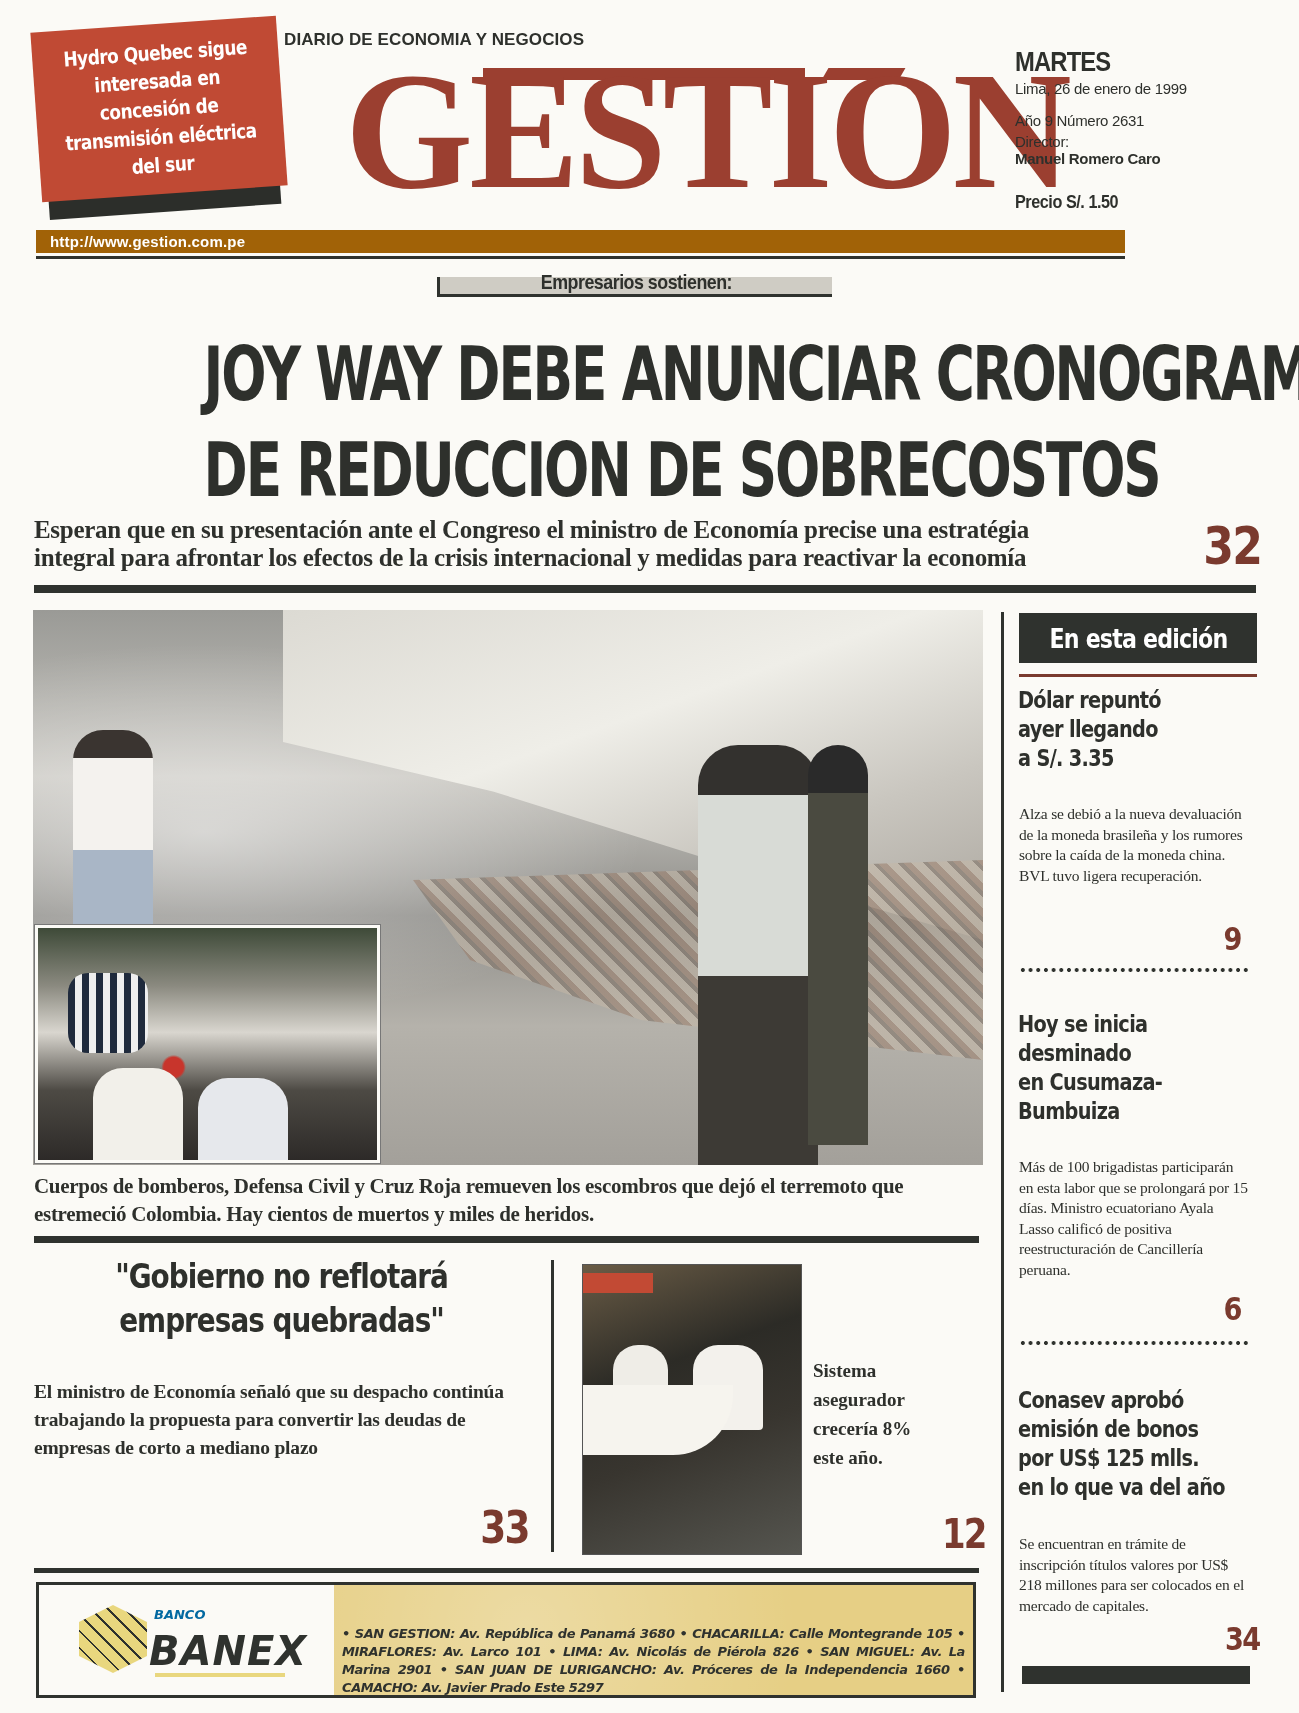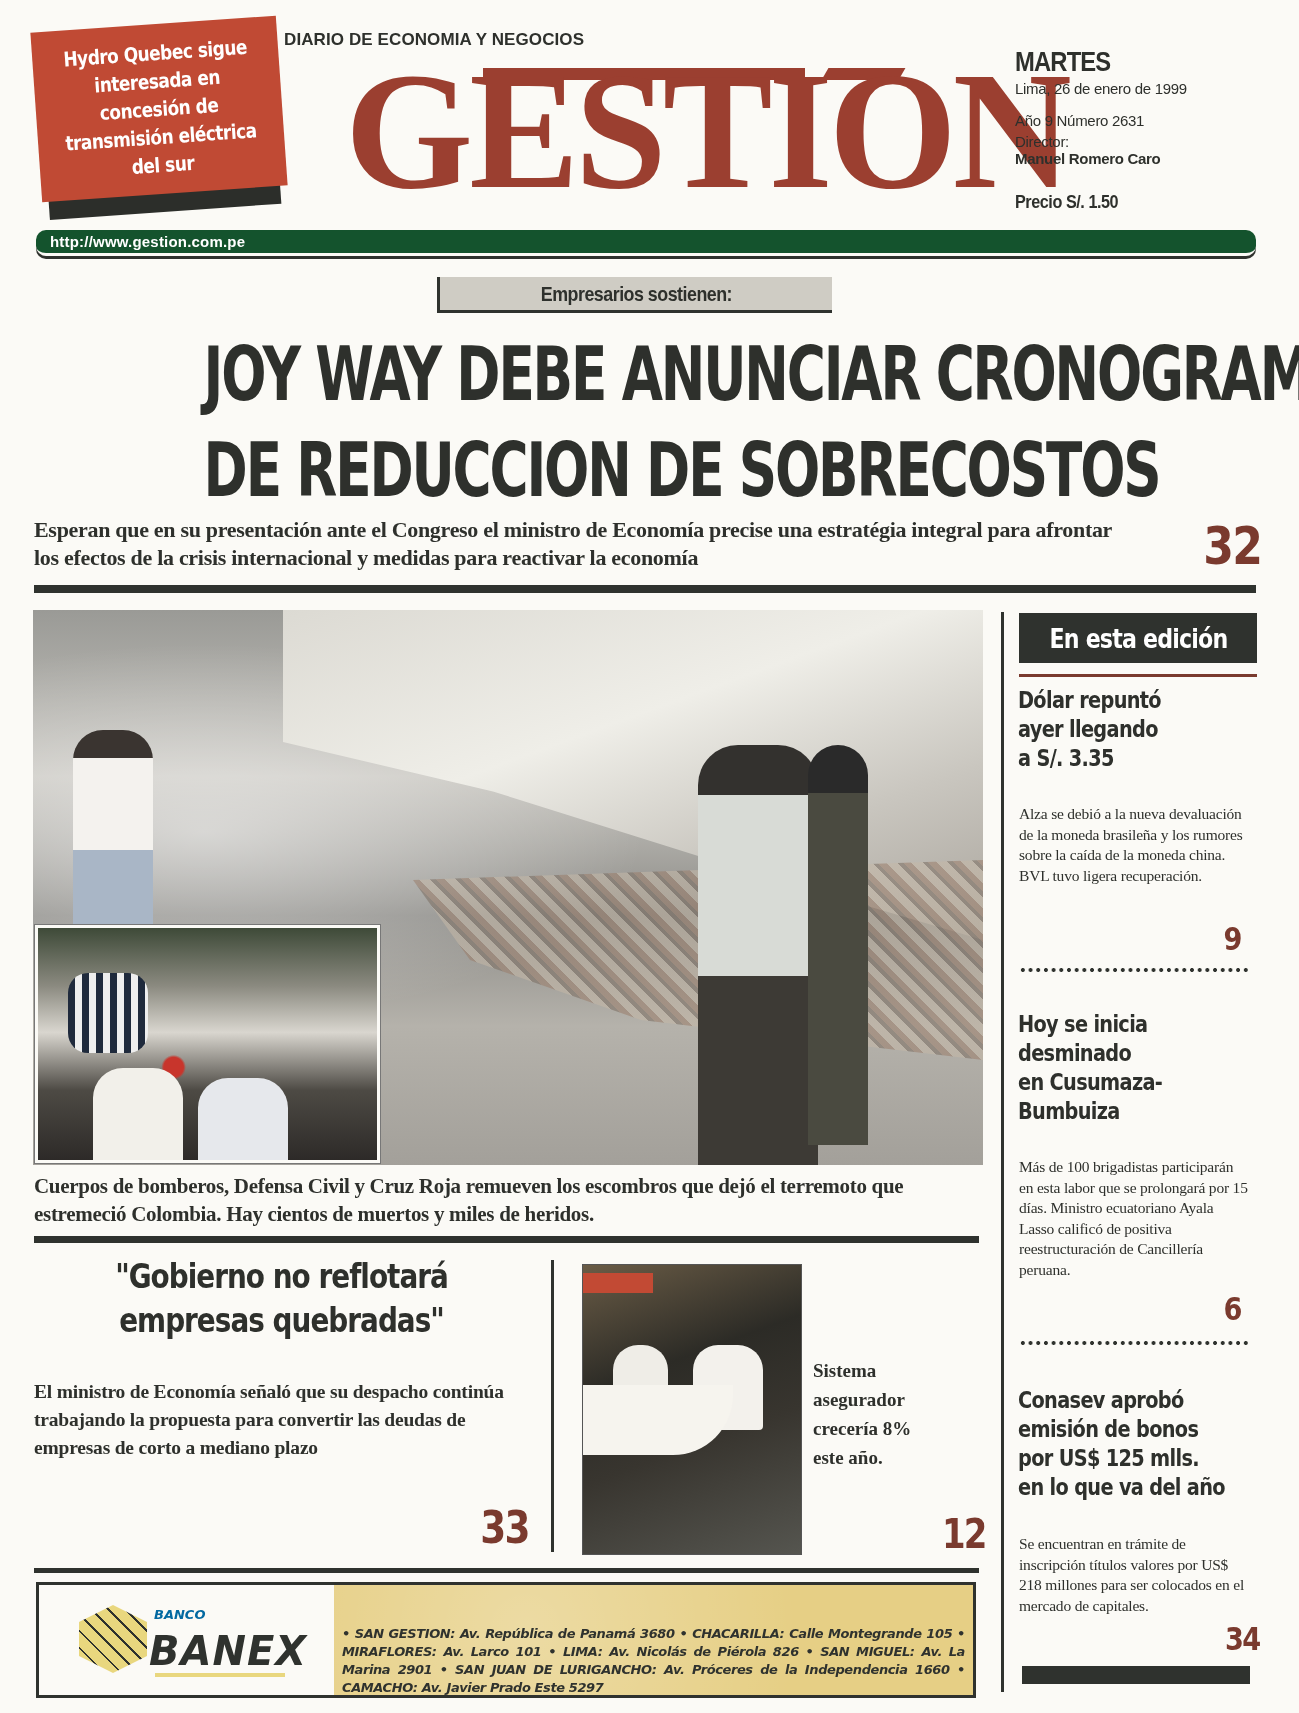--- a/index.html
+++ b/index.html
@@ -12,31 +12,31 @@
   .teaser-text { color: #fff; font-family: "DejaVu Sans", sans-serif; font-weight: bold; font-size: 20px; line-height: 28px;
                  letter-spacing: -0.6px; transform: scaleX(0.85); width: 280px; }
   .kicker-top { left: 284px; top: 30px; font-weight: bold; font-size: 17px; letter-spacing: 0.1px; }
   .masthead { left: 345px; top: 50px; font-family: "Liberation Serif", serif; font-weight: bold; color: #9b3f30;
               font-size: 168px; line-height: 160px; letter-spacing: -4px; transform: scaleX(0.98); transform-origin: left; }
   .masthead-bar1 { left: 483px; top: 68px; width: 322px; height: 12px; background: #9b3f30; }
   .masthead-bar2 { left: 825px; top: 68px; width: 77px; height: 12px; background: #9b3f30; transform: skewX(-30deg); }
   .day { left: 1015px; top: 46px; font-weight: bold; font-size: 28px; letter-spacing: -1px; transform: scaleX(0.85); transform-origin: left; }
   .meta { left: 1015px; font-size: 15px; letter-spacing: -0.3px; }
   .price { left: 1015px; top: 192px; font-weight: bold; font-size: 18px; letter-spacing: -0.5px; transform: scaleX(0.9); transform-origin: left; }
-  .urlbar { left: 36px; top: 230px; width: 1220px; height: 26px; background: #14532d; border-bottom: 3px solid #fbfaf6; box-shadow: 0 3px 0 #2f322e; border-radius: 10px; }
+  .urlbar { left: 36px; top: 230px; width: 1089px; height: 26px; background: #a16207; border-bottom: 3px solid #fbfaf6; box-shadow: 0 3px 0 #2f322e; }
   .urlbar span { position: absolute; left: 14px; top: 3px; color: #fff; font-size: 15px; font-weight: bold; letter-spacing: 0.2px; }
 
   
-  .subkicker { left: 437px; top: 277px; width: 395px; height: 36px; background: #cfccc4; border-left: 3px solid #2f322e; border-bottom: 3px solid #2f322e;
-               display: flex; align-items: center; justify-content: center; }
+  .subkicker { left: 437px; top: 277px; width: 395px; height: 20px; background: #cfccc4; border-left: 3px solid #2f322e; border-bottom: 3px solid #2f322e;
+               display: flex; align-items: flex-end; justify-content: center; }
   .subkicker span { font-weight: bold; font-size: 21px; letter-spacing: -0.6px; transform: scaleX(0.85); }
   .headline { left: 30px; top: 326px; width: 1240px; text-align: center; font-family: "DejaVu Sans", sans-serif; font-weight: bold;
               font-size: 74px; line-height: 96px; letter-spacing: -3px; color: #2e302c; }
   .headline div { transform: scaleX(0.72); transform-origin: center; white-space: nowrap; }
-  .deck { left: 34px; top: 516px; width: 1080px; font-family: "Liberation Serif", serif; font-weight: bold; font-size: 22px; line-height: 28px; letter-spacing: -0.3px; }
+  .deck { left: 34px; top: 516px; width: 1080px; font-family: "Liberation Serif", serif; font-weight: bold; font-size: 25px; line-height: 28px; letter-spacing: -0.3px; }
   .pagenum { font-family: "DejaVu Sans", sans-serif; font-weight: bold; color: #7a3a2e; letter-spacing: -2px; }
   .pn-32 { left: 1198px; top: 516px; font-size: 52px; transform: scaleX(0.85); }
   .rule-lead { left: 34px; top: 585px; width: 1222px; height: 8px; background: #2f322e; }
 
   
   .photo { left: 33px; top: 610px; width: 950px; height: 555px; overflow: hidden;
            background:
              radial-gradient(ellipse at 18% 40%, rgba(255,255,255,0.5), transparent 40%),
              linear-gradient(180deg, #9a9a96 0%, #c8c6c0 30%, #8d8c88 55%, #b5b2ab 75%, #a3a09a 100%); }
   .photo .building { position: absolute; left: 250px; top: 0; width: 700px; height: 330px;

